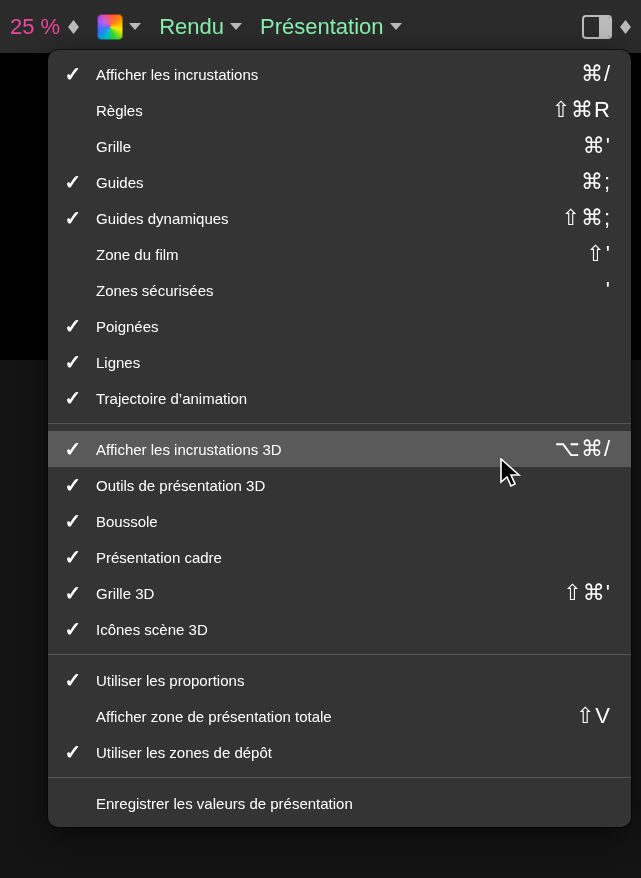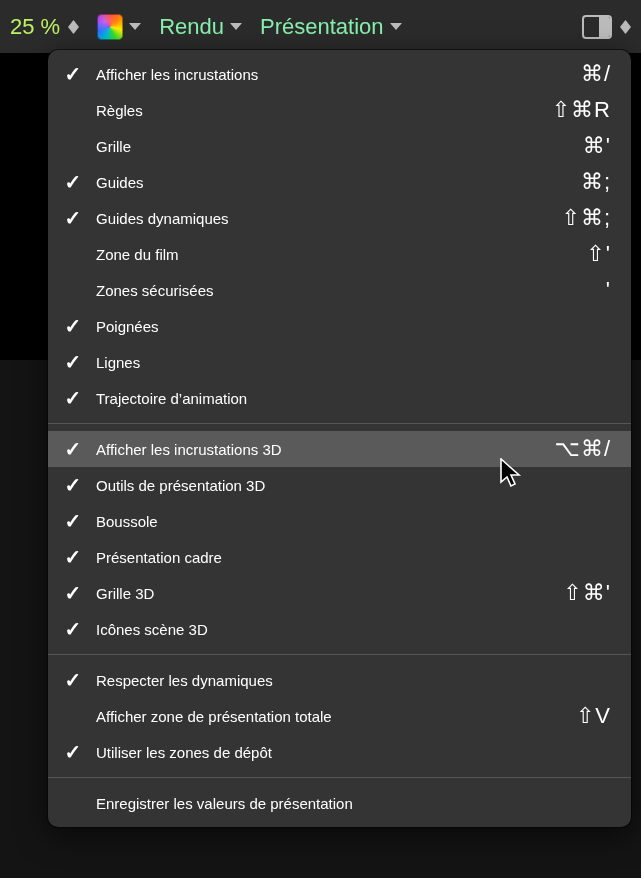--- a/index.html
+++ b/index.html
@@ -27,21 +27,21 @@
     }
     .tb-item {
       display: flex;
       align-items: center;
       color: #86efac;
       font-size: 22px;
       font-weight: 400;
       cursor: default;
       gap: 6px;
     }
-    .zoom { color: #bef264; }
+    .zoom { color: #ec4899; }
     .stepper {
       display: inline-flex;
       flex-direction: column;
       line-height: 0;
       gap: 0px;
       margin-left: 2px;
     }
     .stepper svg { display:block; }
     .color-swatch {
       width: 26px;
@@ -297,21 +297,21 @@
         <span class="label-col">Icônes scène 3D</span>
         <span class="short-col"></span>
       </div>
     </div>
   <div class="sep"></div>
   <div id="group3">
       <div class="menu-item">
         <span class="check-col">
           <span class="check">✓</span>
         </span>
-        <span class="label-col">Respecter les dynamiques</span>
+        <span class="label-col">Utiliser les proportions</span>
         <span class="short-col"></span>
       </div>
       <div class="menu-item">
         <span class="check-col"></span>
         <span class="label-col">Afficher zone de présentation totale</span>
         <span class="short-col">⇧V</span>
       </div>
       <div class="menu-item">
         <span class="check-col">
           <span class="check">✓</span>

